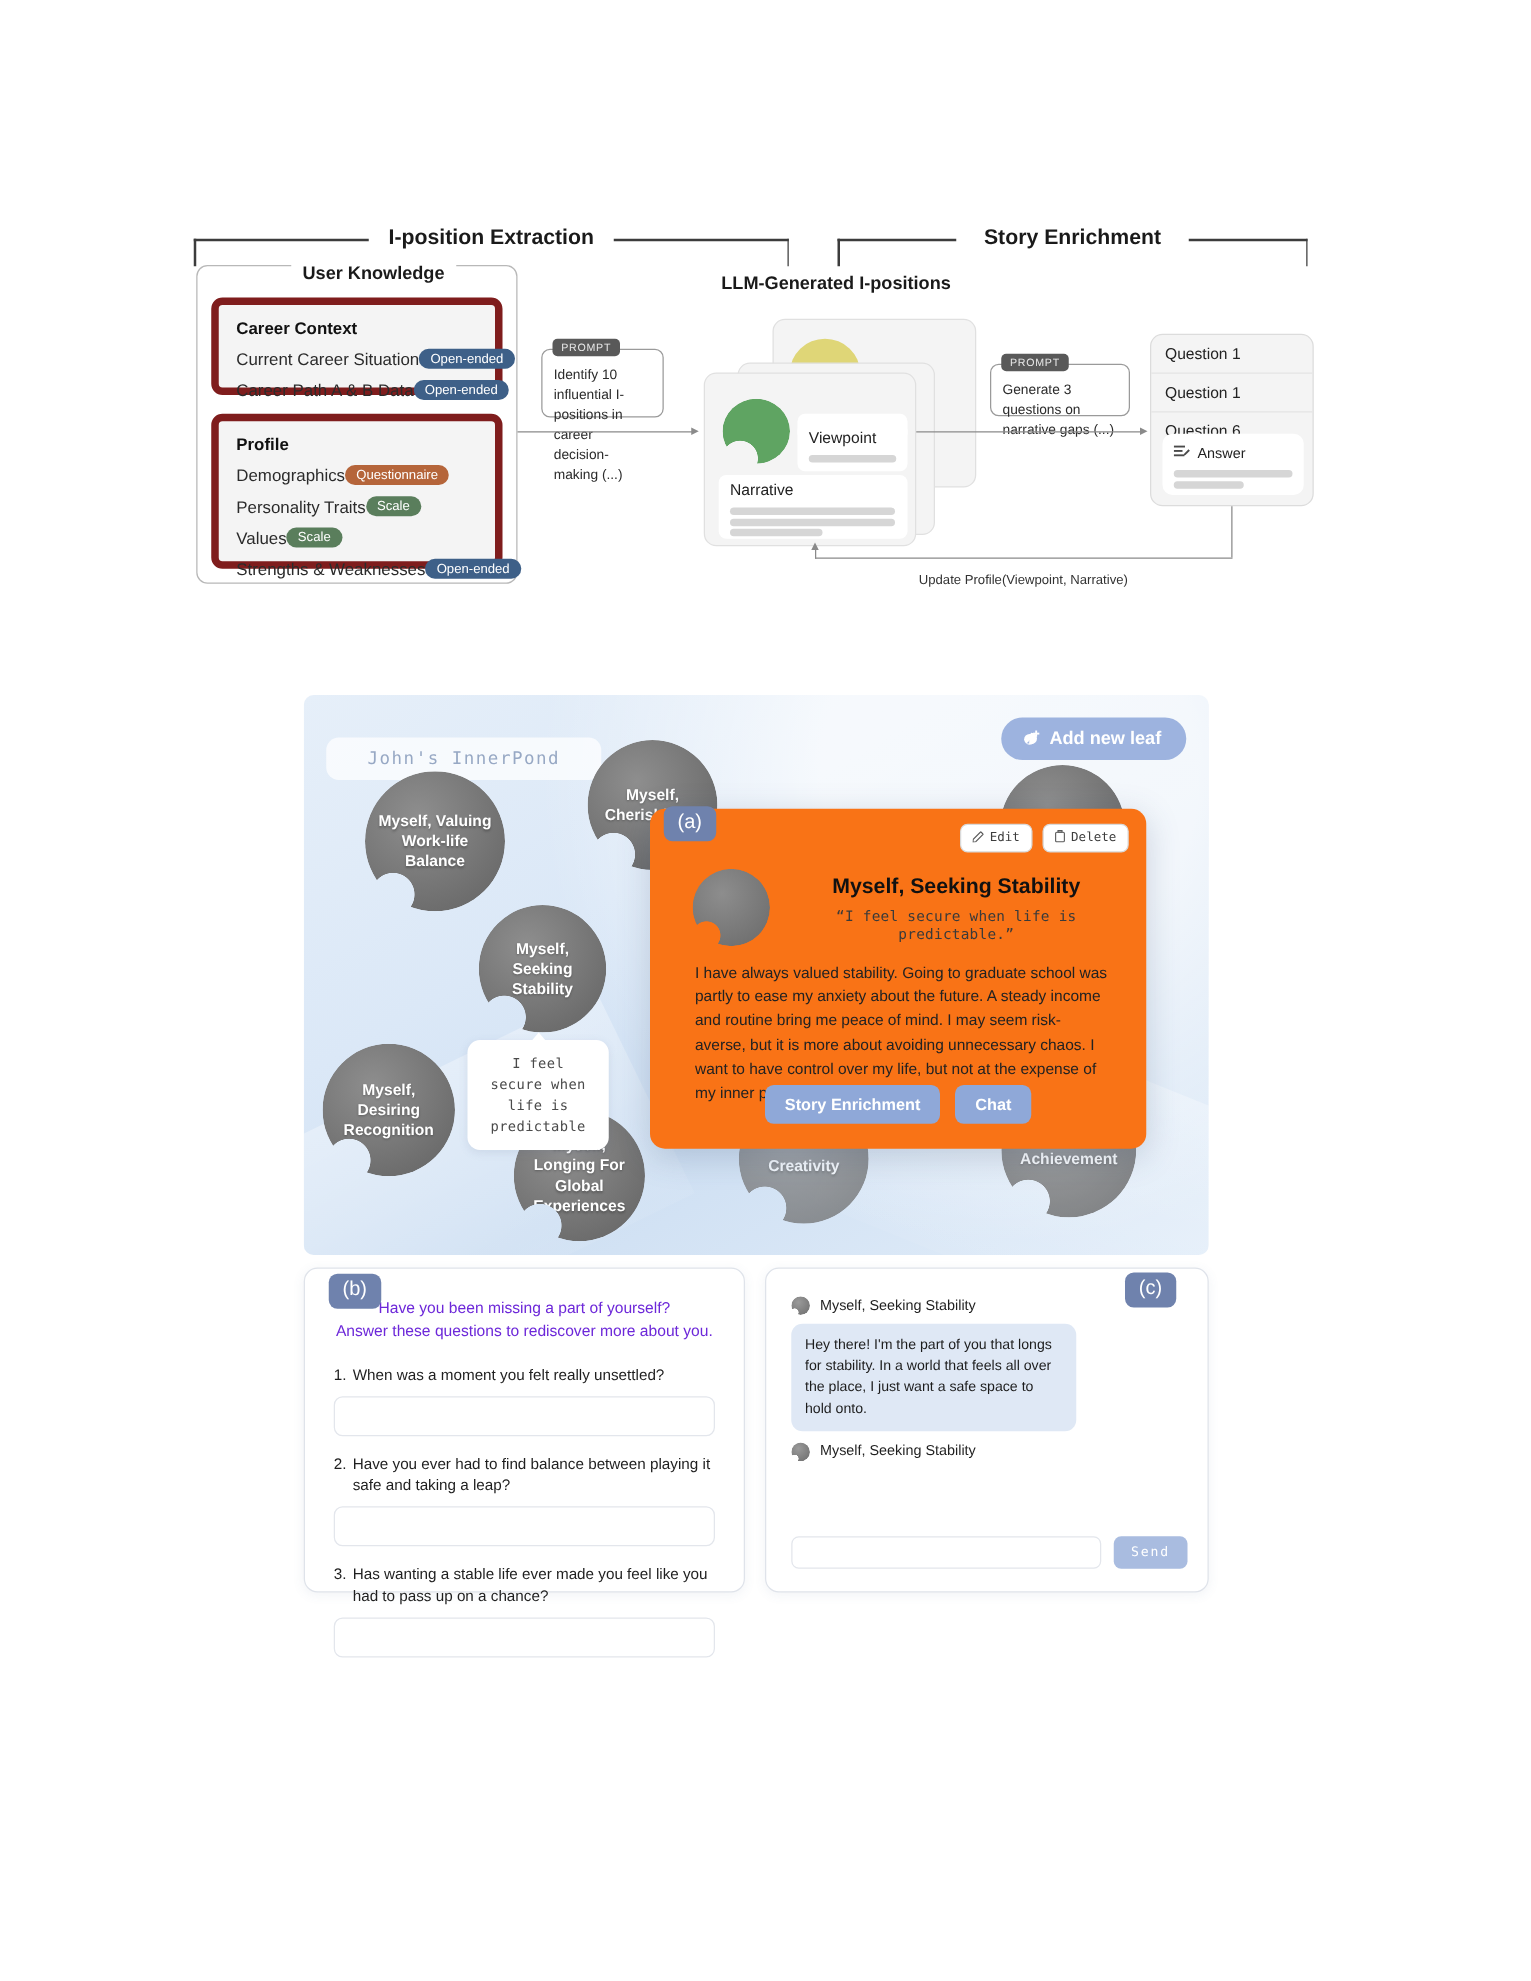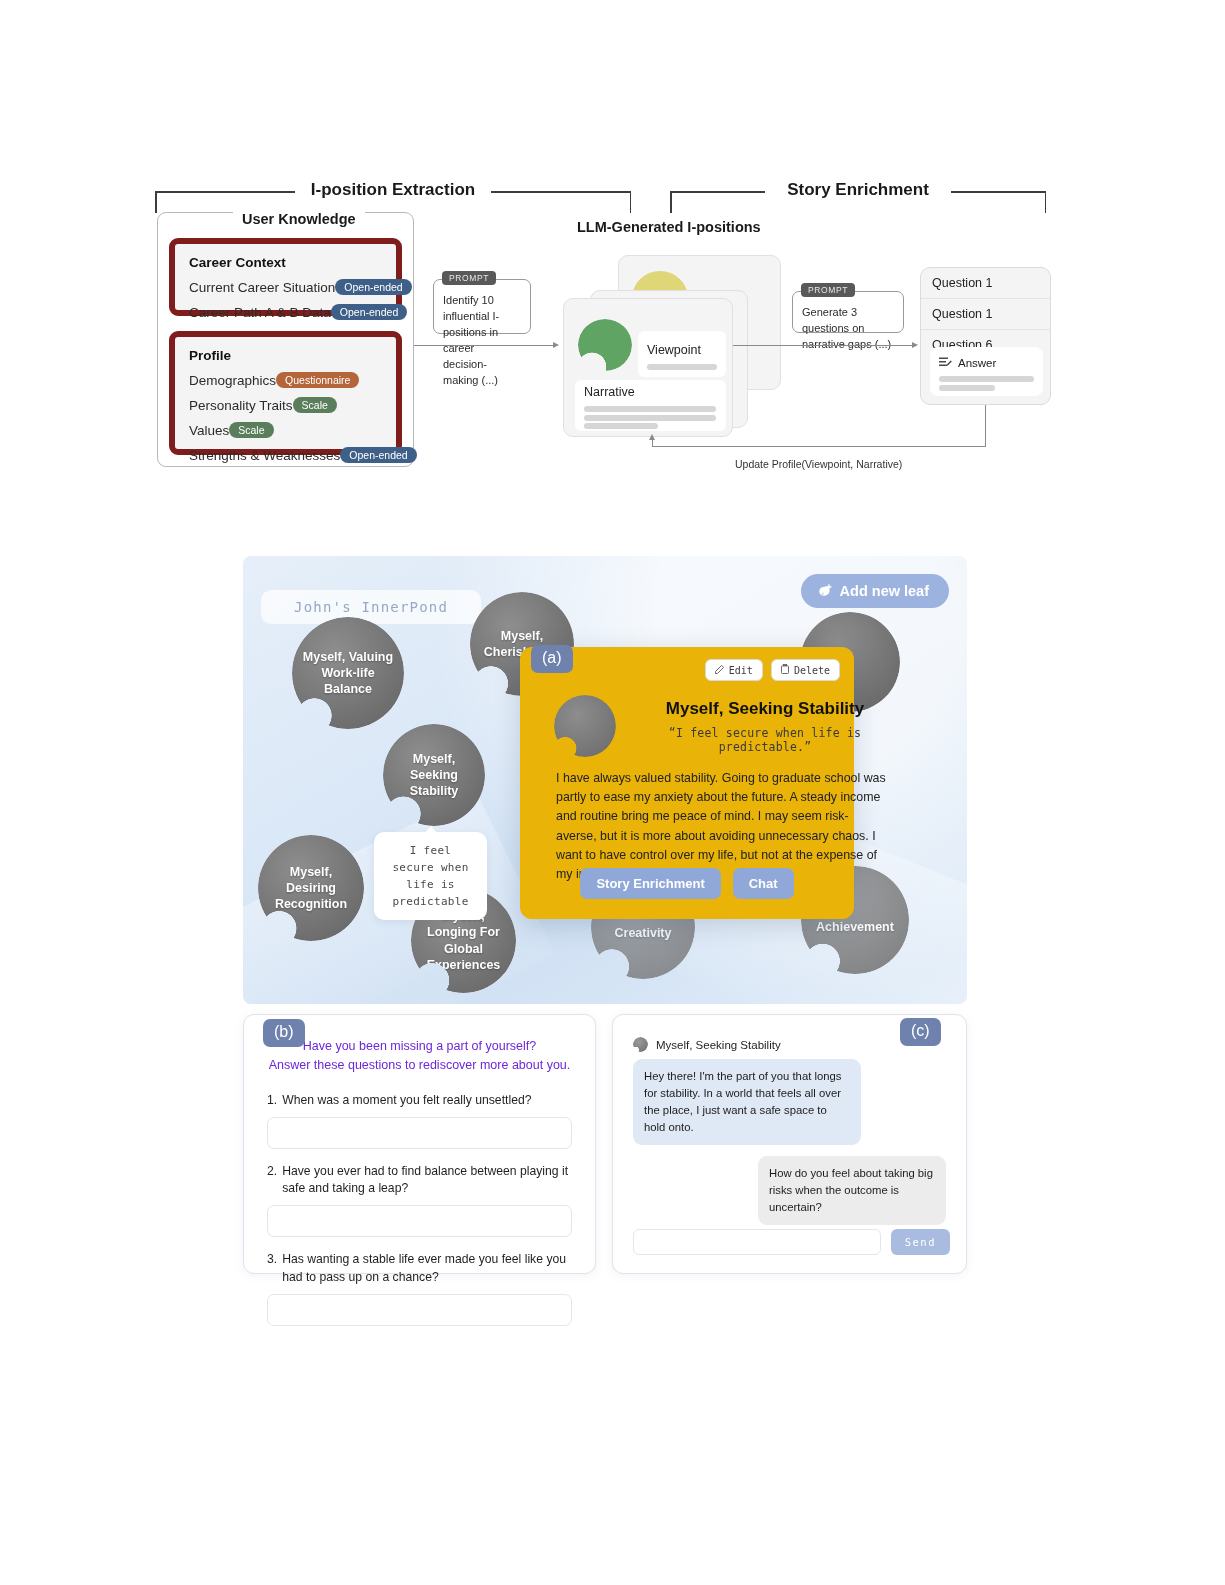--- a/index.html
+++ b/index.html
@@ -143,22 +143,22 @@
     padding: 10px 13px; font-size: 11px; color: #4a4a4a; text-align: center;
     line-height: 1.55; letter-spacing: .3px; box-shadow: 0 2px 7px rgba(90,110,150,.13);
   }
   .quote-bubble::before {
     content: ""; position: absolute; top: -6px; left: 50%; margin-left: -6px;
     border-left: 6px solid transparent; border-right: 6px solid transparent;
     border-bottom: 7px solid #fff;
   }
 
   #detail-modal {
-    position: absolute; left: 520px; top: 647px; width: 334px; height: 272px;
-    background: #eab308; border-radius: 12px; box-shadow: 0 6px 26px rgba(60,80,120,.22);
+    position: absolute; left: 520px; top: 647px; width: 397px; height: 272px;
+    background: #f97316; border-radius: 12px; box-shadow: 0 6px 26px rgba(60,80,120,.22);
     z-index: 40;
   }
   .modal-actions { position: absolute; right: 14px; top: 12px; display: flex; gap: 8px; }
   .mini-btn {
     border: 1px solid #d9d9d9; background: #fff; border-radius: 6px;
     padding: 4px 9px; font-size: 10px; color: #3d3d3d; cursor: pointer;
     display: flex; align-items: center; gap: 5px; font-family: "DejaVu Sans Mono", monospace;
   }
   .modal-leaf {
     position: absolute; left: 34px; top: 48px; width: 62px; height: 62px;
@@ -478,23 +478,20 @@
 <div class="tag" style="left:263px; top:1019px;">(b)</div>
 
 <div class="sub-panel" style="left:612px; top:1014px; width:355px; height:260px; padding:22px 20px 0;">
 
   <div class="chat-name" style="margin-bottom:7px;">
     <span class="chat-avatar"></span>
     <span>Myself, Seeking Stability</span>
   </div>
   <div class="bubble-in">Hey there! I'm the part of you that longs for stability. In a world that feels all over the place, I just want a safe space to hold onto.</div>
 
-  <div style="margin-top:11px;">
-    <div class="bubble-out">How do you feel about taking big risks when the outcome is uncertain?</div>
-  </div>
 
   <div class="chat-name" style="margin:9px 0 7px;">
     <span class="chat-avatar"></span>
     <span>Myself, Seeking Stability</span>
   </div>
 
   <div class="chat-input-row">
     <input class="chat-input" value="" style="">
     <button class="send-btn">Send</button>
   </div>

